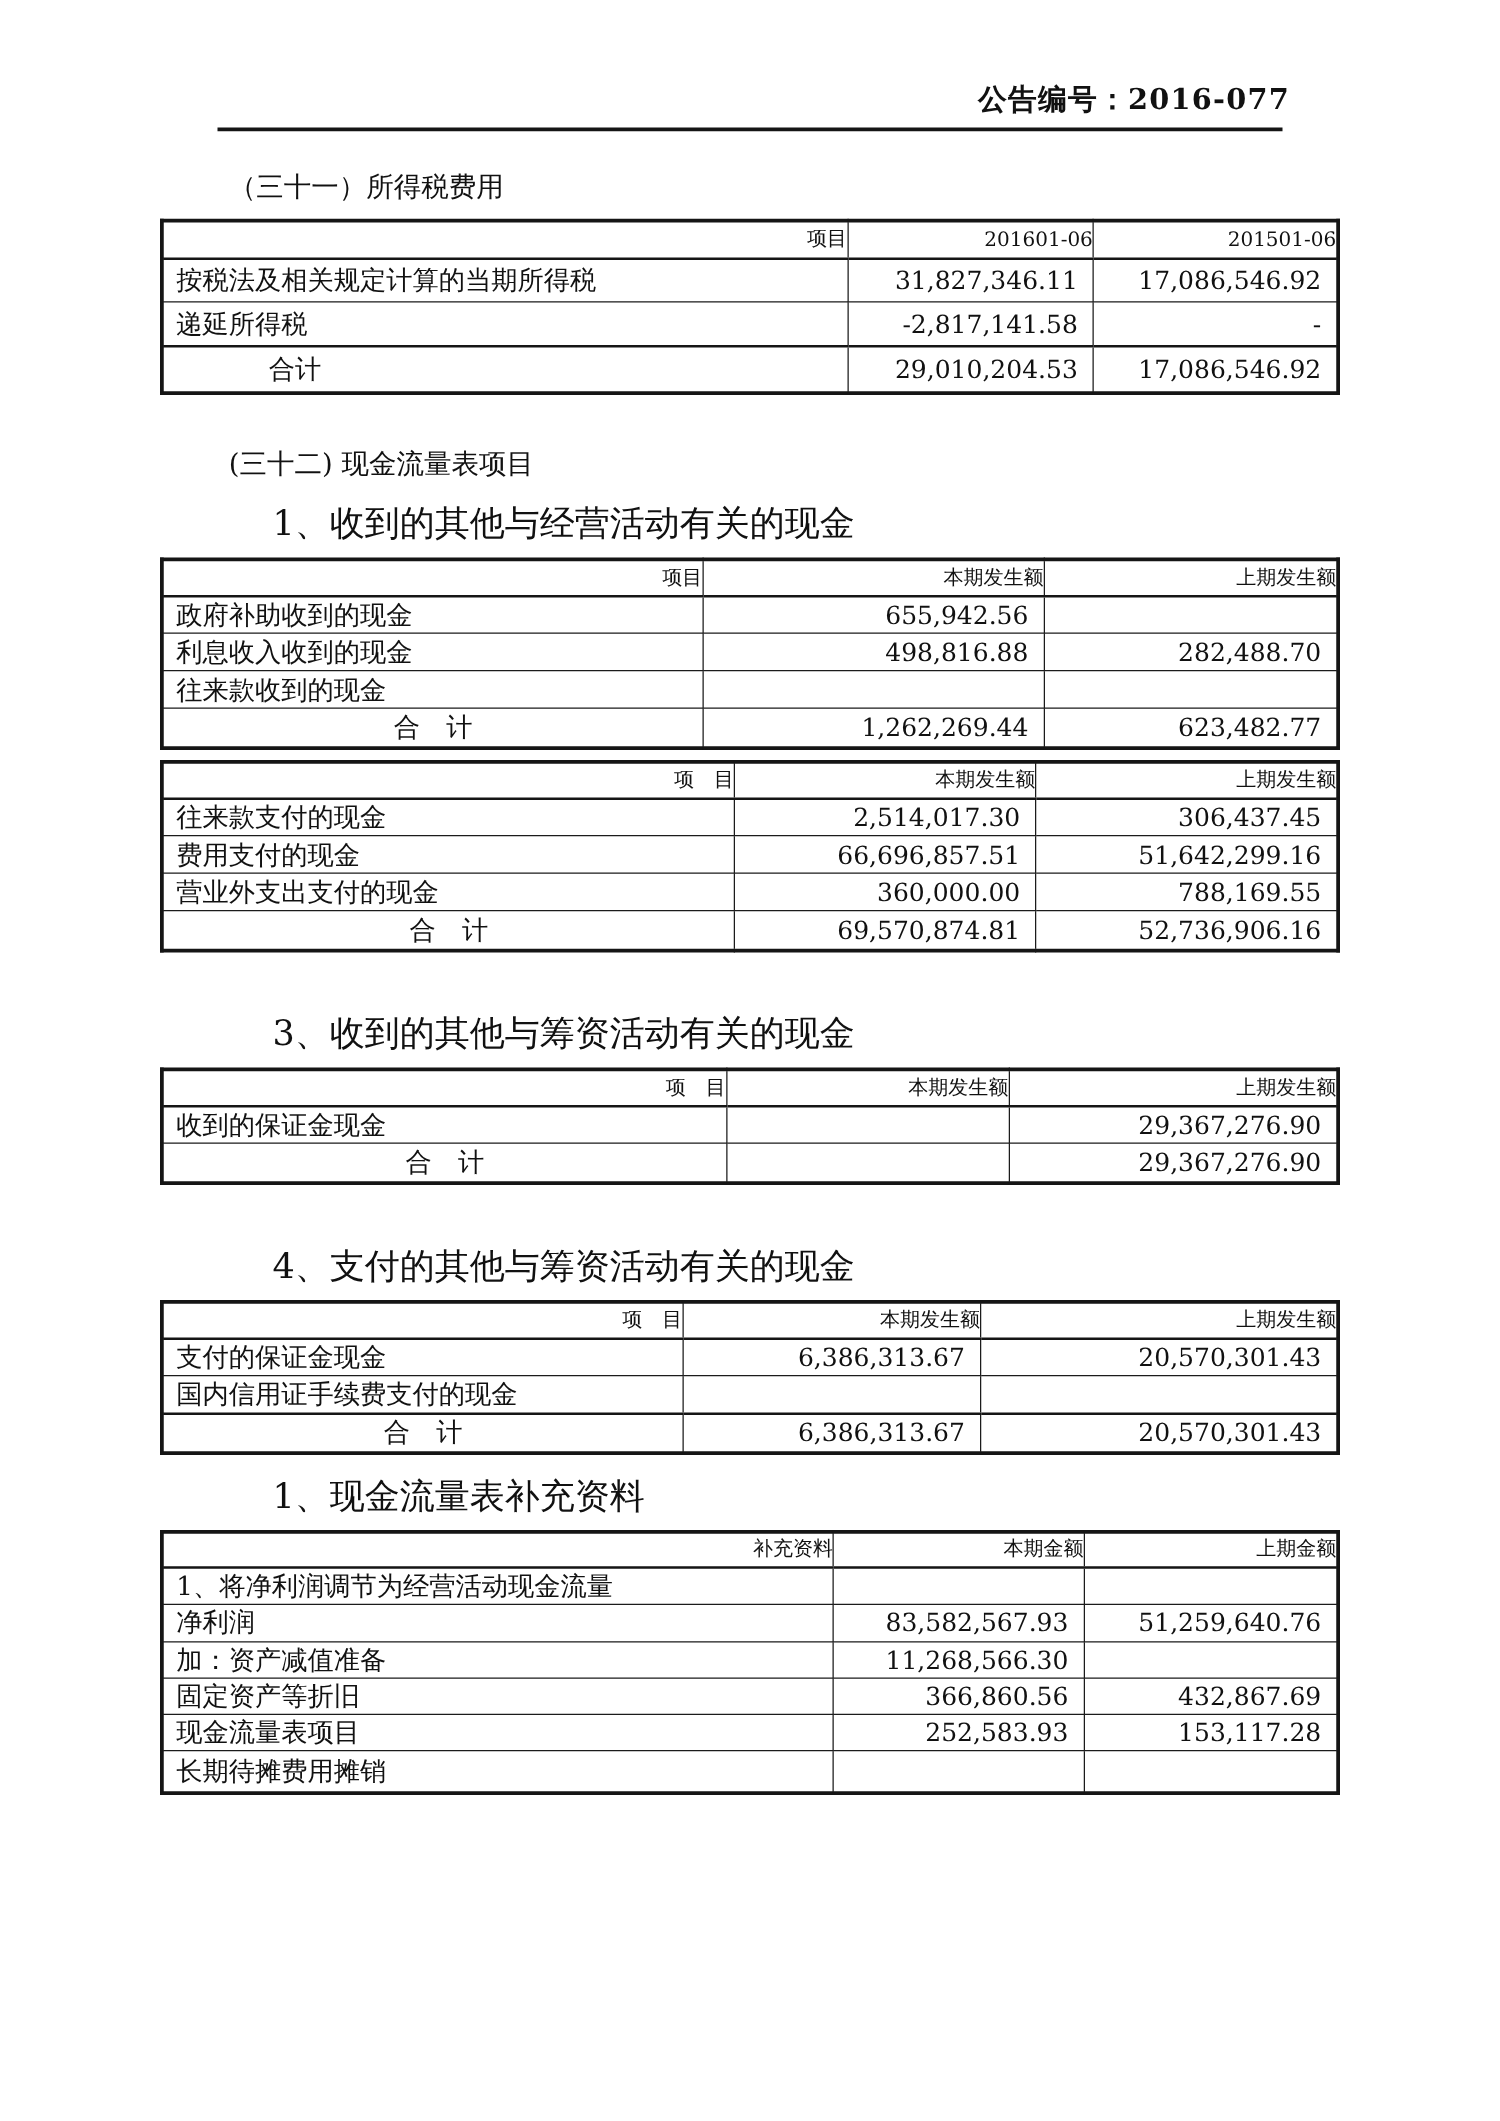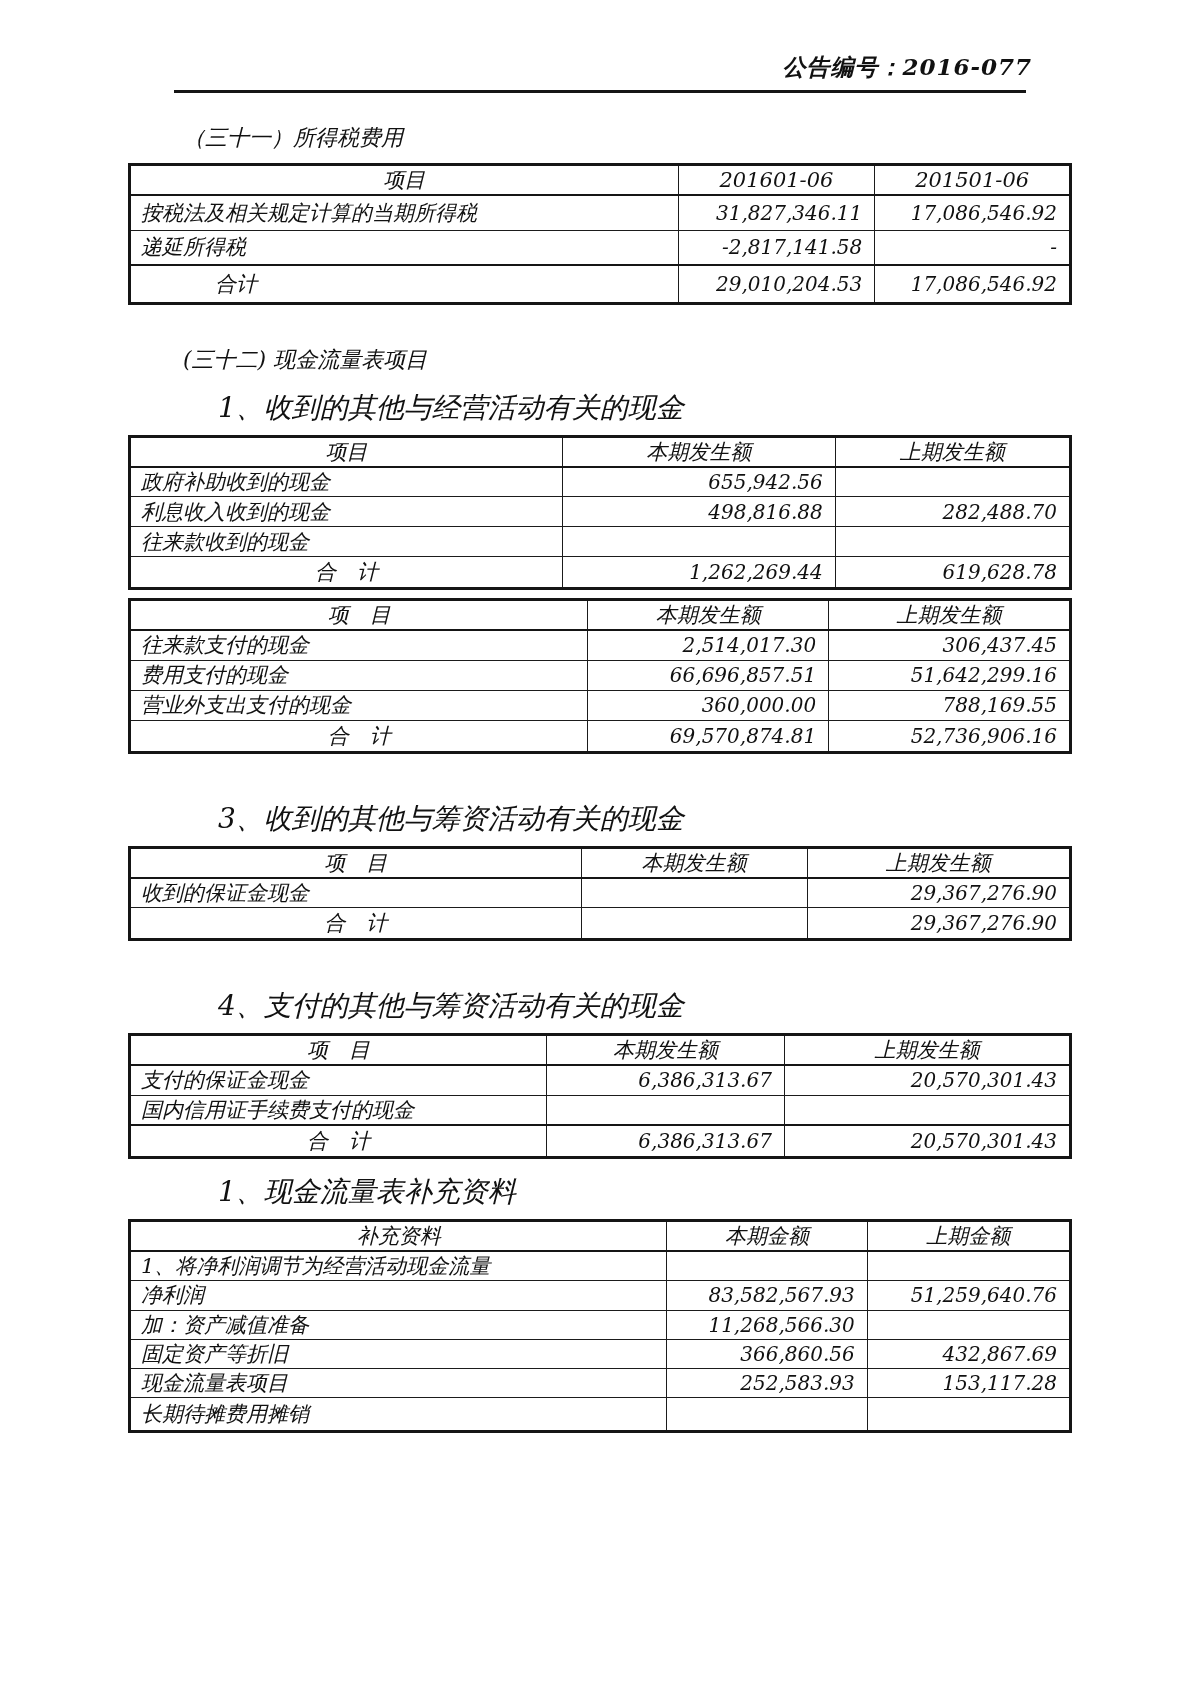--- a/index.html
+++ b/index.html
@@ -2,21 +2,21 @@
 <html><head>
 <meta charset="utf-8">
 <style>
   * { margin: 0; padding: 0; box-sizing: border-box; }
   html, body { background: #ffffff; }
   body {
     width: 1200px; height: 1697px;
     font-family: "DejaVu Serif", "Liberation Serif", serif;
     color: #111; overflow: hidden;
   }
-  .page { width: 944px; margin: 0 auto; padding-top: 52px; font-style: italic; }
+  .page { width: 944px; margin: 12px auto; padding-top: 52px; }
 
   .doc-number {
     text-align: right; font-size: 23px; font-weight: bold;
     letter-spacing: 1px; margin-right: 40px;
   }
   .header-rule { height: 3px; background: #151515; margin: 7px 46px 0 46px; }
 
   .sec-title { font-size: 22px; margin-left: 55px; }
   .sub-title { font-size: 28px; margin-left: 90px; }
 
@@ -24,21 +24,21 @@
   .m-t31  { margin-top: 10px; }
   .m-s32  { margin-top: 40px; }
   .m-sub1 { margin-top: 14px; }
   .m-tbl  { margin-top: 8px; }
   .m-gap  { margin-top: 46px; }
   .m-s33  { margin-top: 38px; }
   .m-sub5 { margin-top: 14px; }
 
   table { border-collapse: collapse; table-layout: fixed; width: 100%; border: 3px solid #151515; }
   th, td { border: 1.6px solid #1b1b1b; font-weight: normal; overflow: hidden; white-space: nowrap; }
-  th { font-size: 21px; text-align: center; border-bottom: 2.6px solid #151515; }
+  th { font-size: 16px; text-align: right; border-bottom: 2.6px solid #151515; }
   td { font-size: 20px; }
   td.item { text-align: left; padding-left: 10px; font-size: 21px; }
   td.num  { text-align: right; padding-right: 12px; }
   td.ctr  { text-align: center; font-size: 21px; }
   td.ind  { text-align: left; padding-left: 84px; font-size: 21px; }
 
   .t31 th { height: 30px; }
   .t31 td { height: 35px; }
   .t31 tr.total td { height: 38px; border-top: 2.6px solid #151515; }
 
@@ -117,21 +117,21 @@
       <td class="num">282,488.70</td>
     </tr>
     <tr>
       <td class="item">往来款收到的现金</td>
       <td class="num"></td>
       <td class="num"></td>
     </tr>
     <tr class="total">
       <td class="ctr">合　计</td>
       <td class="num">1,262,269.44</td>
-      <td class="num">619,628.78</td>
+      <td class="num">623,482.77</td>
     </tr>
   </tbody>
     </table>
 
   <table class="tflow m-tbl">
     <colgroup>
         <col style="width:48.7%">
         <col style="width:25.6%">
         <col style="width:25.7%">
       </colgroup>

